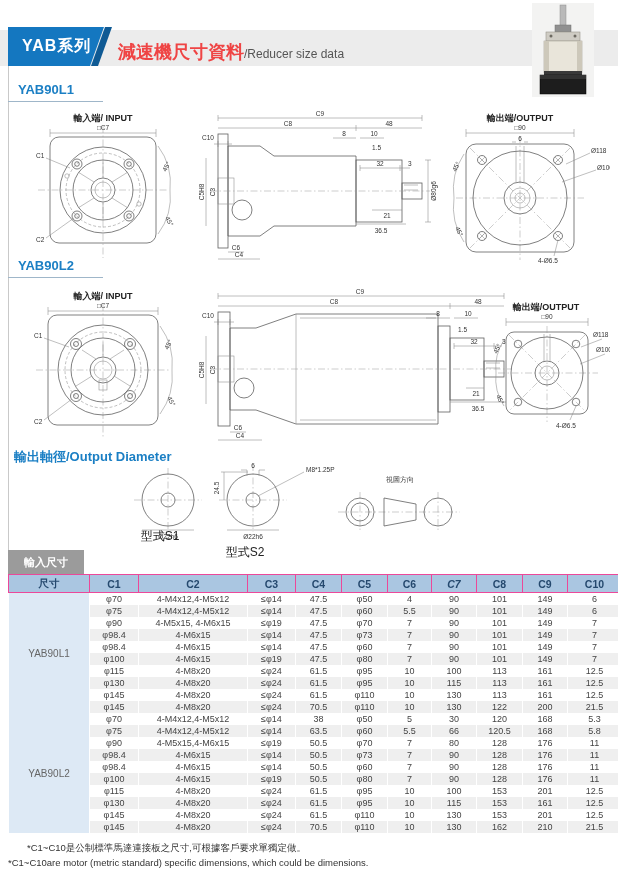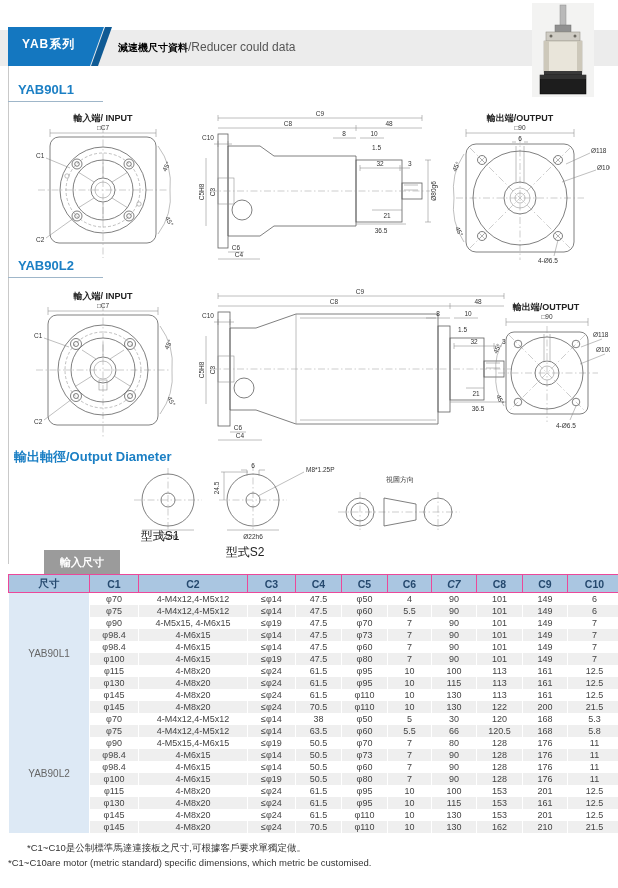--- a/index.html
+++ b/index.html
@@ -6,42 +6,42 @@
   body{width:618px;height:888px;position:relative;background:#fff;
        font-family:"Liberation Sans",sans-serif;overflow:hidden;}
   .abs{position:absolute;}
   
   .band{left:0;top:30px;width:618px;height:36px;background:#ececec;}
   .banner{left:8px;top:27px;width:104px;height:39px;}
   .banner .main{position:absolute;left:0;top:0;width:104px;height:39px;background:#1477c0;
       clip-path:polygon(0 0,96px 0,82px 39px,0 39px);}
   .banner .tri{position:absolute;left:0;top:0;width:104px;height:39px;background:#0f5a94;
       clip-path:polygon(97px 0,104px 0,90px 39px,83px 39px);}
-  .banner .txt{position:absolute;left:14px;top:9px;color:#fff;font-size:12px;font-weight:bold;letter-spacing:1px;}
+  .banner .txt{position:absolute;left:14px;top:9px;color:#fff;font-size:16px;font-weight:bold;letter-spacing:1px;}
   .subtitle{left:118px;top:40px;font-size:12px;color:#555;}
-  .subtitle b{color:#000000;font-size:10px;}
+  .subtitle b{color:#ef4444;font-size:18px;}
   .prod{left:532px;top:3px;width:62px;height:94px;}
   
   .sec{color:#1b7fc4;font-weight:bold;font-size:13px;}
   .sec-u{border-bottom:1px solid #9fb6c9;padding-bottom:4px;width:85px;}
   .frame-left{left:8px;top:64px;width:1px;height:500px;background:#c9c9c9;}
   
   svg text{fill:#333;}
   .ln{fill:none;stroke:#5f5f5f;stroke-width:0.8;}
   .thin{fill:none;stroke:#8a8a8a;stroke-width:0.55;}
   .cl{fill:none;stroke:#999;stroke-width:0.5;stroke-dasharray:7 2.5 1.5 2.5;}
   .dsh{fill:none;stroke:#8a8a8a;stroke-width:0.55;stroke-dasharray:3 2;}
   .dtxt{font-size:6.5px;}
   .vt{font-size:6.5px;}
   .dv-title{font-size:9px;font-weight:bold;fill:#222;}
   
   .typelabel{font-size:12px;font-weight:normal;color:#222;text-align:center;width:80px;}
   
   .tab{left:8px;top:550px;width:76px;height:24px;background:#9b9b9b;color:#fff;
-       font-size:11px;font-weight:bold;text-align:center;line-height:24px;margin-left:36px;}
+       font-size:11px;font-weight:bold;text-align:center;line-height:24px;}
   
   .tblwrap{left:8px;top:574px;width:602px;}
   table{border-collapse:collapse;table-layout:fixed;width:602px;font-size:9px;color:#444;}
   th{background:#aac6e1;color:#25496e;font-size:10.5px;font-weight:bold;height:17px;
      border:1px solid #ec4899;padding:0;}
   td{height:12px;text-align:center;border-left:1px solid #fff;border-right:1px solid #fff;padding:0 1px;
      white-space:nowrap;overflow:hidden;}
   tbody tr:nth-child(even) td{background:#efefef;}
   tbody tr:nth-child(odd) td{background:#ffffff;}
   td.grp{background:#dde9f5 !important;color:#666;font-size:10px;}
@@ -53,21 +53,21 @@
 
 <div class="abs frame-left"></div>
 
 <div class="abs band"></div>
 <div class="abs banner">
   <div class="main"></div>
   <div class="tri"></div>
   <div class="txt">YAB系列</div>
 </div>
 <div class="abs subtitle">
-  <b>減速機尺寸資料</b><span>/Reducer could data</span>
+  <b>減速機尺寸資料</b><span>/Reducer size data</span>
 </div>
 
 <div class="abs prod">
   <svg width="62" height="94" viewBox="0 0 62 94">
     <rect x="0" y="0" width="62" height="94" fill="#f3f3f2"></rect>
     <rect x="28" y="2" width="6" height="24" fill="#b9b9b9" stroke="#8f8f8f" stroke-width="0.5"></rect>
     <rect x="23" y="22" width="16" height="7" fill="#909090" stroke="#6f6f6f" stroke-width="0.5"></rect>
     <rect x="14" y="29" width="34" height="9" fill="#cfccc4" stroke="#9a968c" stroke-width="0.6"></rect>
     <circle cx="19" cy="33" r="1.5" fill="#6d6a62"></circle>
       <circle cx="43" cy="33" r="1.5" fill="#6d6a62"></circle>
@@ -603,13 +603,13 @@
           <td>130</td>
           <td>162</td>
           <td>210</td>
           <td>21.5</td>
         </tr>
       </tbody>
   </table>
 </div>
 
 <div class="abs fnote" style="top:842px;margin-left:19px;">*C1~C10是公制標準馬達連接板之尺寸,可根據客戶要求單獨定做。</div>
-<div class="abs fnote" style="top:857px;">*C1~C10are motor (metric standard) specific dimensions, which metric be customised.</div>
+<div class="abs fnote" style="top:857px;">*C1~C10are motor (metric standard) specific dimensions, which could be dimensions.</div>
 
 </body></html>

